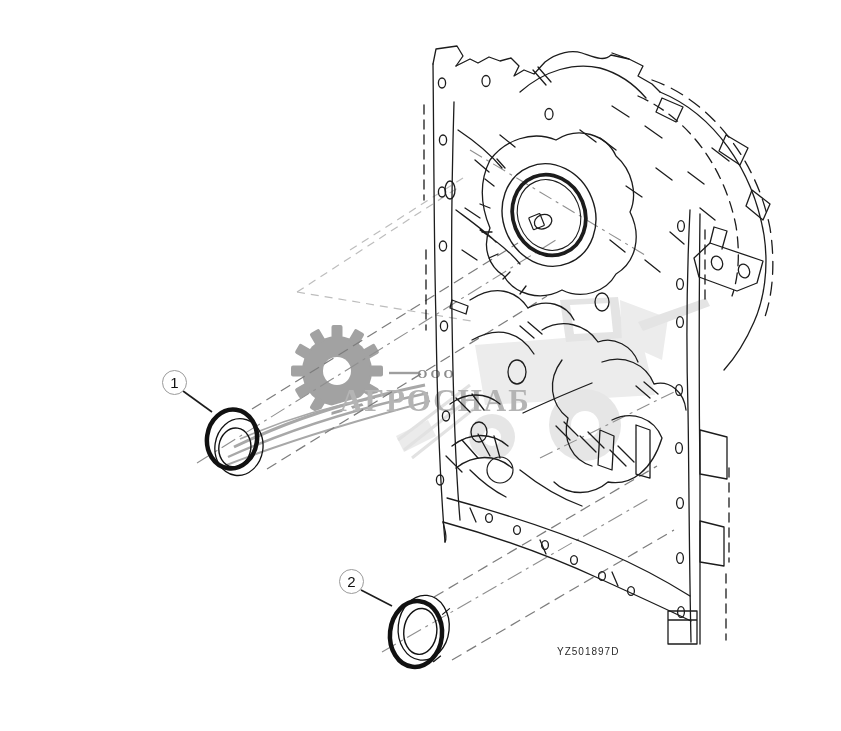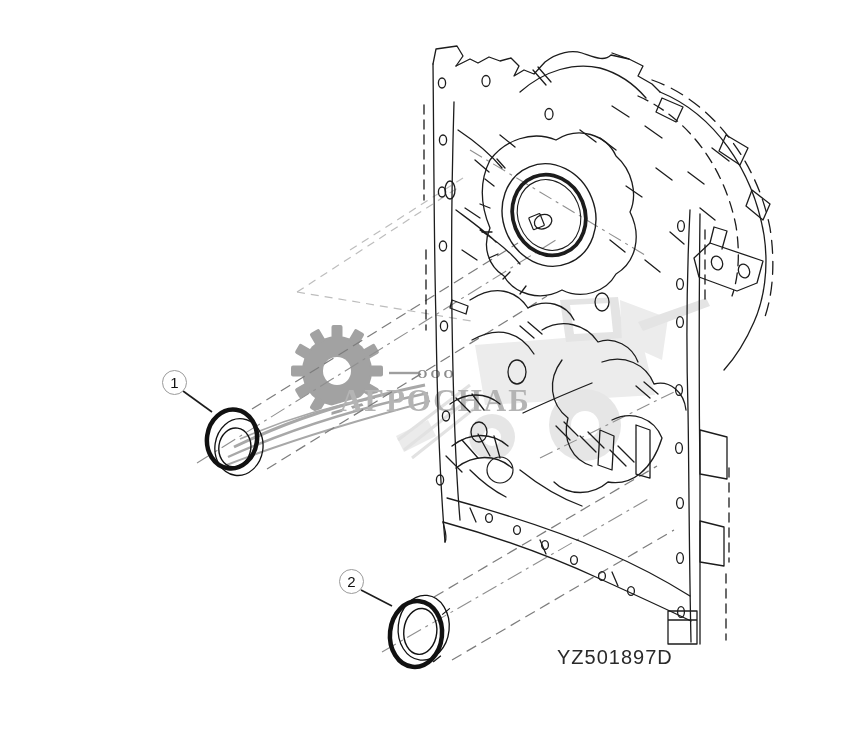--- a/index.html
+++ b/index.html
@@ -2,21 +2,21 @@
 <html><head>
 <meta charset="utf-8">
 <style>
   html,body{margin:0;padding:0;background:#ffffff;}
   .stage{position:relative;width:841px;height:731px;background:#ffffff;overflow:hidden;
          font-family:"Liberation Sans",sans-serif;}
   .stage svg{position:absolute;left:0;top:0;}
   .callout{position:absolute;width:25px;height:25px;border:1.4px solid #9b9b9b;border-radius:50%;
            display:flex;align-items:center;justify-content:center;background:rgba(255,255,255,.55);
            color:#111;font-size:15px;line-height:1;cursor:pointer;box-sizing:border-box;}
-  .part-code{position:absolute;color:#2a2a2a;font-size:20px;letter-spacing:1px;}
+  .part-code{position:absolute;color:#2a2a2a;font-size:10px;letter-spacing:1px;}
   .wm-small{font-family:"Liberation Serif",serif;font-size:13px;font-weight:bold;
             fill:#8c8c8c;letter-spacing:3px;}
   .wm-big{font-family:"Liberation Serif",serif;font-size:31px;font-weight:bold;
           fill:#b4b4b4;letter-spacing:2px;}
   .ln{stroke:#1c1c1c;fill:none;stroke-width:1.3;stroke-linecap:round;stroke-linejoin:round;}
   .proj{stroke:#7d7d7d;fill:none;stroke-width:1.25;}
   .axis{stroke:#8f8f8f;fill:none;stroke-width:1.1;}
   .faint{stroke:#bdbdbd;fill:none;stroke-width:1.2;}
 </style>
 </head>

